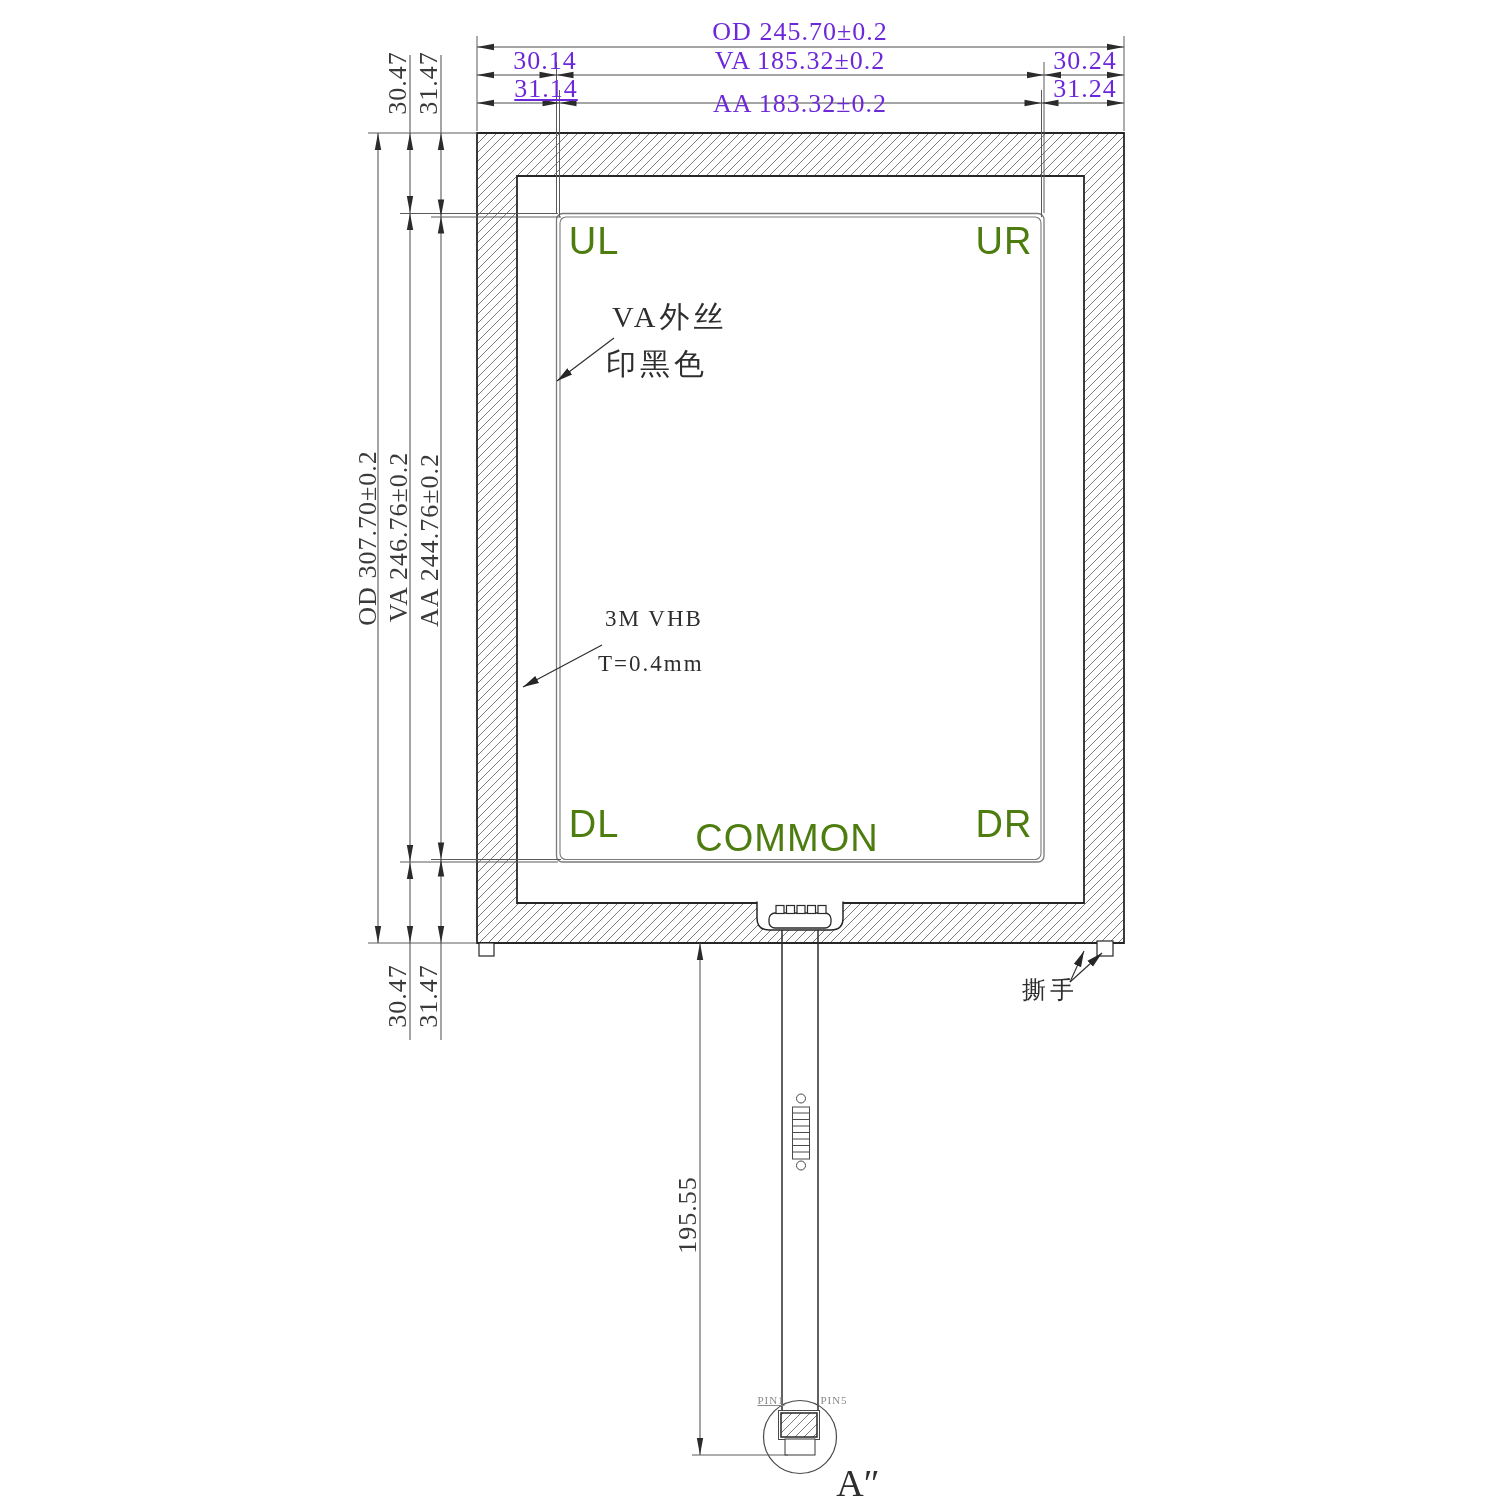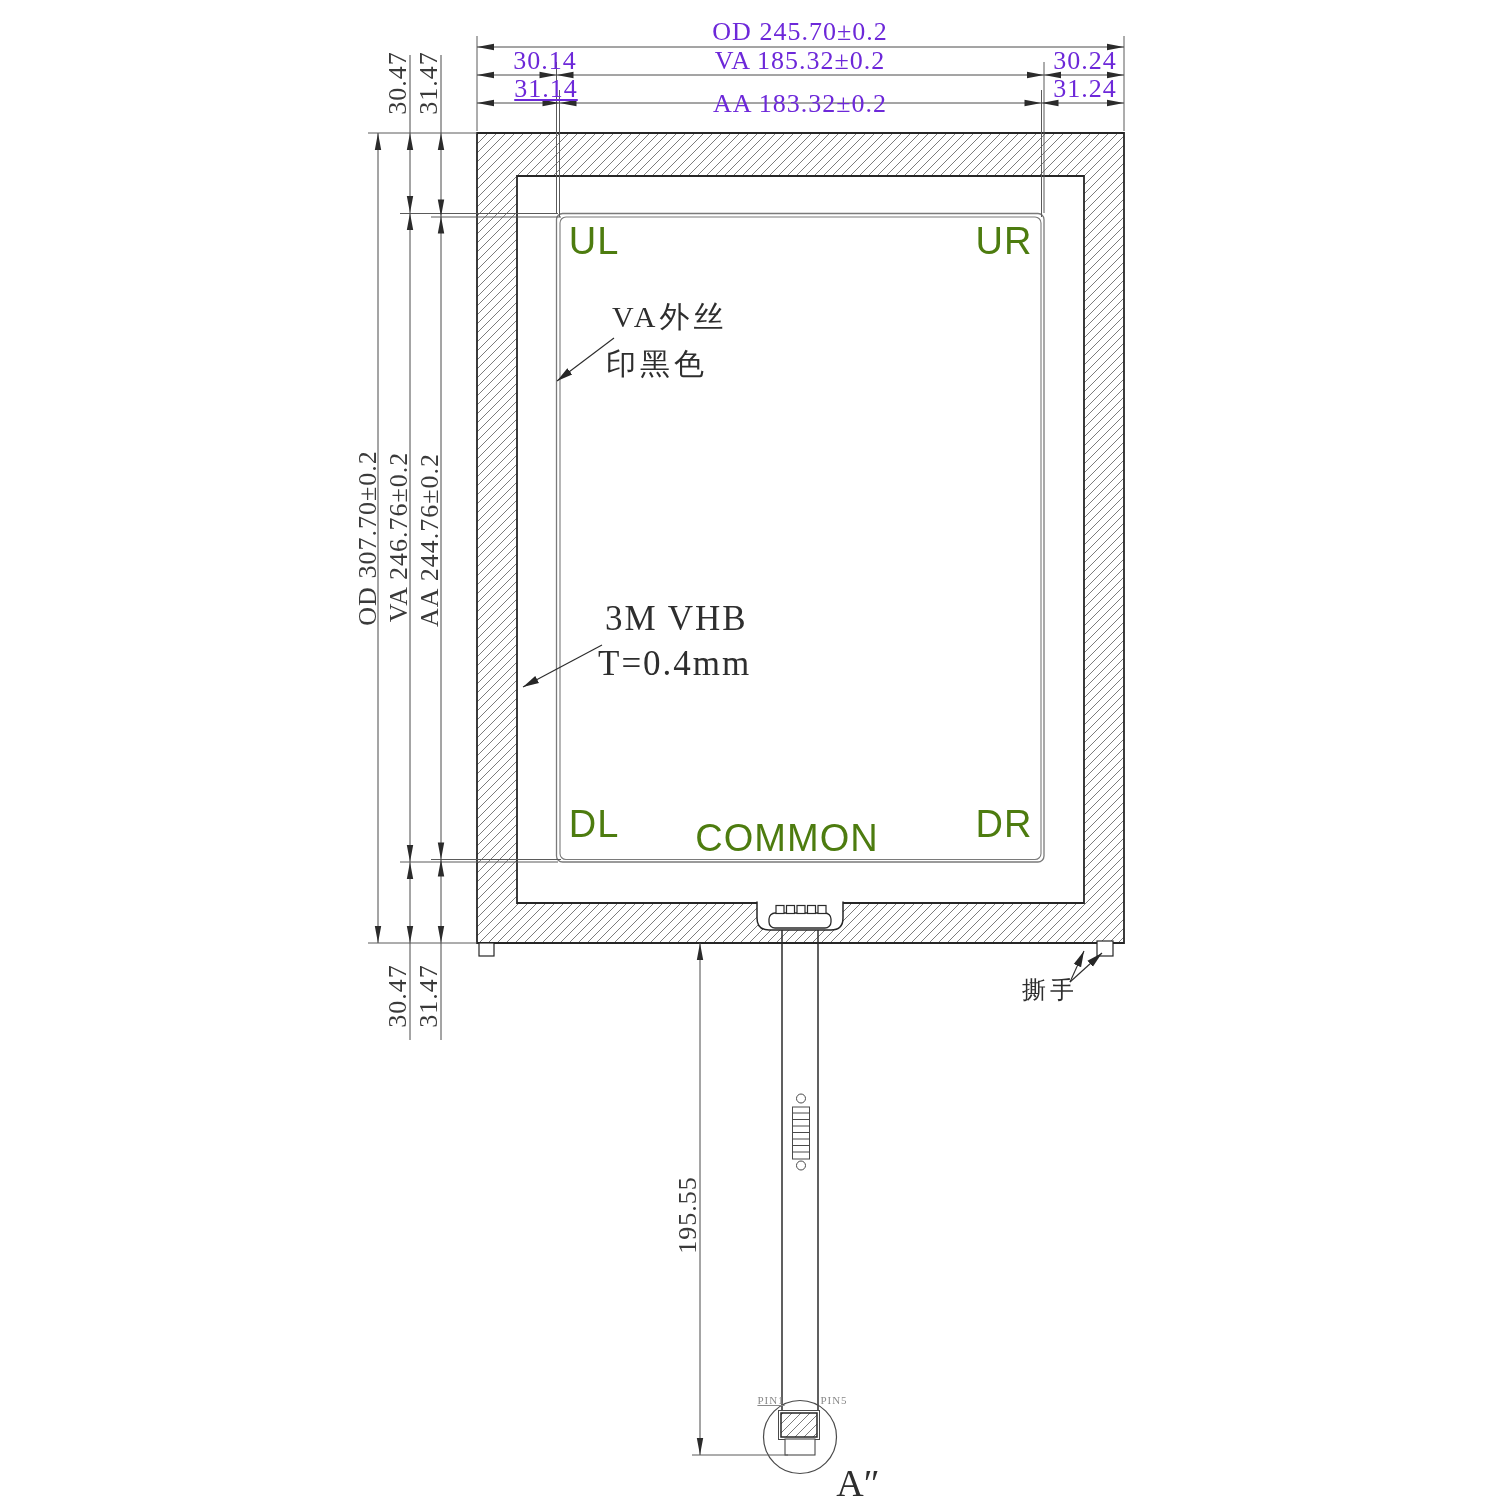--- a/index.html
+++ b/index.html
@@ -6,21 +6,21 @@
   #stage{position:relative;width:1512px;height:1512px;background:#fff;overflow:hidden;
          font-family:"Liberation Serif","DejaVu Serif",serif;}
   #stage svg{position:absolute;left:0;top:0;}
   .t{position:absolute;white-space:nowrap;transform:translate(-50%,-50%);color:#6d28d9;}
   .tl{position:absolute;white-space:nowrap;transform:translate(0,-50%);color:#3a3a3a;}
   .rot{position:absolute;white-space:nowrap;transform:translate(-50%,-50%) rotate(-90deg);color:#3a3a3a;}
   .dim{font-size:26px;letter-spacing:1px;}
   .dim-sm{font-size:26px;letter-spacing:1px;}
   .panel-label{font-family:"Liberation Sans","DejaVu Sans",sans-serif;font-size:38px;color:#4d7c0f;letter-spacing:1px;}
   .cjk{font-size:30px;color:#2e2e2e;letter-spacing:4px;}
-  .serif-note{font-size:35px;color:#2e2e2e;letter-spacing:2px;}
+  .serif-note{font-size:23px;color:#2e2e2e;letter-spacing:2px;}
   .pin{font-size:11px;color:#8a8a8a;letter-spacing:1px;}
   .detail-a{font-size:38px;color:#2e2e2e;}
 </style>
 </head>
 <body>
 
 <div id="stage">
 
   <svg width="1512" height="1512" viewBox="0 0 1512 1512">
     <defs>

